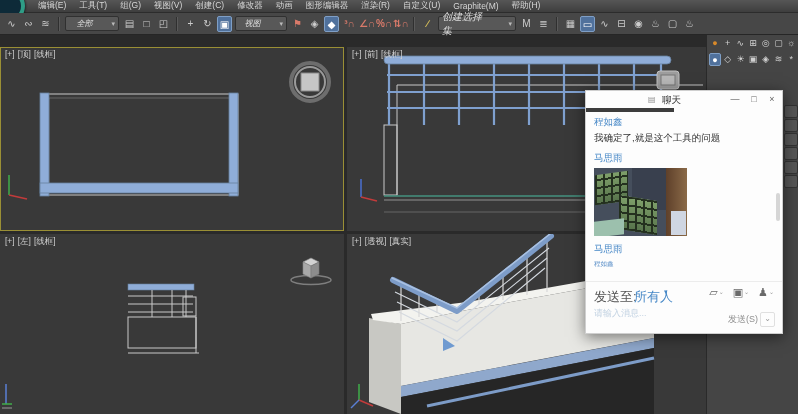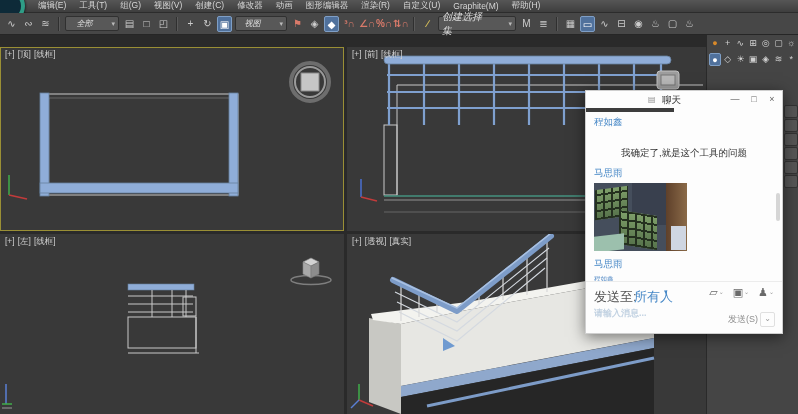--- a/index.html
+++ b/index.html
@@ -52,21 +52,21 @@
   .chat{position:absolute;left:585px;top:90px;width:198px;height:244px;background:#fdfdfd;
         border:1px solid #cfcfcf;box-shadow:0 3px 14px rgba(0,0,0,.5);box-sizing:border-box;z-index:50;}
   .chat-titlebar{position:absolute;left:0;top:0;right:0;height:17px;background:#fdfdfd;}
   .chat-title-ic{position:absolute;left:62px;top:4px;font-size:8px;color:#8a8a8a;}
   .chat-title{position:absolute;left:76px;top:3px;font-size:9.5px;color:#333;}
   .winbtn{position:absolute;top:2px;width:14px;height:13px;line-height:13px;text-align:center;
           font-size:9px;color:#666;cursor:default;}
   .chat-divider{position:absolute;left:0;top:17px;width:88px;height:4px;background:#3d3d3d;}
   .chat-body{position:absolute;left:8px;top:18px;right:8px;}
   .msg-name{font-size:9.5px;color:#4788c7;margin-top:7px;}
-  .msg-text{font-size:9.5px;color:#333;margin-top:18px;text-align:center;}
+  .msg-text{font-size:9.5px;color:#333;margin-top:3px;}
   .typing{font-size:6.5px;color:#5a8fc8;margin-top:4px;}
   .msg-photo{position:relative;width:93px;height:68px;margin-top:3px;background:#454e5c;overflow:hidden;}
   .ph-grid{position:absolute;background-image:
       repeating-linear-gradient(90deg,#24301f 0 2px,rgba(0,0,0,0) 2px 8px),
       repeating-linear-gradient(0deg,#24301f 0 2px,rgba(0,0,0,0) 2px 8px),
       linear-gradient(#7fa06a,#55714a);}
   .ph-g1{left:1px;top:5px;width:33px;height:30px;transform:skewY(-8deg);}
   .ph-g2{left:25px;top:30px;width:38px;height:34px;transform:skewY(9deg);}
   .ph-wood{position:absolute;right:0;top:0;width:21px;height:100%;
            background:linear-gradient(90deg,#5e402a,#8a6a48);}
@@ -74,21 +74,21 @@
   .ph-teal{position:absolute;left:0;bottom:0;width:30px;height:16px;background:#9cc0ad;transform:skewY(-7deg);}
   .ph-white{position:absolute;right:1px;bottom:1px;width:15px;height:24px;background:#cfd6e2;}
   .chat-sendbar{position:absolute;left:0;top:190px;right:0;height:23px;border-top:1px solid #ececec;}
   .sendto-label{position:absolute;left:8px;top:6px;font-size:13px;color:#555;}
   .sendto-value{position:absolute;left:48px;top:6px;font-size:13px;color:#4788c7;}
   .sendto-caret{position:absolute;left:78px;top:6px;font-size:7px;color:#4788c7;}
   .chat-tools{position:absolute;right:8px;top:4px;display:flex;gap:9px;}
   .ctool{font-size:11px;color:#6a6a6a;}
   .ctool i{font-style:normal;font-size:6px;color:#999;margin-left:1px;vertical-align:2px;}
   .chat-input{position:absolute;left:6px;top:216px;width:150px;border:none;outline:none;
-              font-size:9px;color:#555;background:transparent;font-family:inherit;font-weight:bold;}
+              font-size:9px;color:#555;background:transparent;font-family:inherit;}
   .chat-input::placeholder{color:#c2d2e2;}
   .chat-send{position:absolute;right:24px;bottom:7px;font-size:9px;color:#8f8f8f;}
   .chat-send-caret{position:absolute;right:7px;bottom:6px;width:13px;height:13px;line-height:12px;
                    text-align:center;font-size:8px;color:#9a9a9a;border:1px solid #e0e0e0;border-radius:2px;}
   .chat-scroll{position:absolute;right:2px;top:102px;width:4px;height:28px;background:#d6d6d6;border-radius:2px;}
 </style>
 </head>
 <body>
 
 <div id="root">

